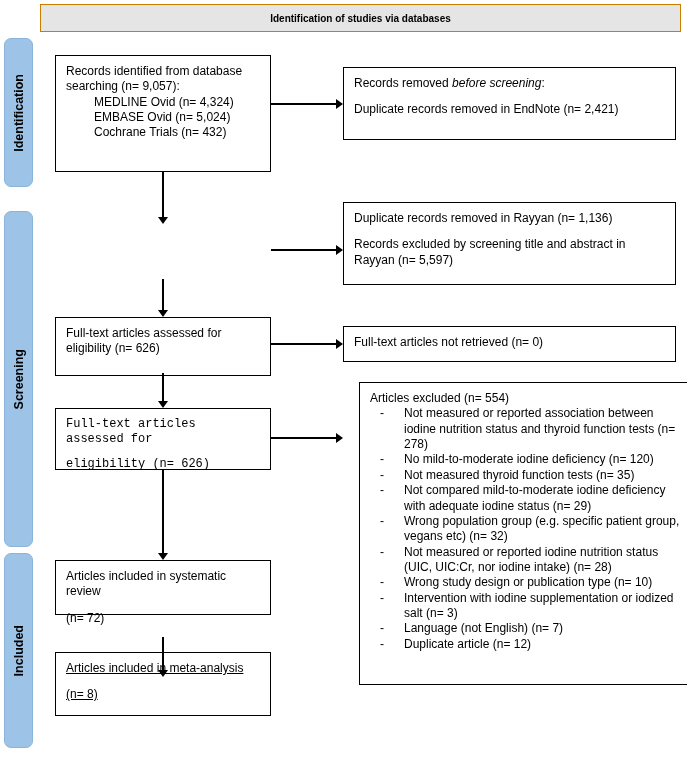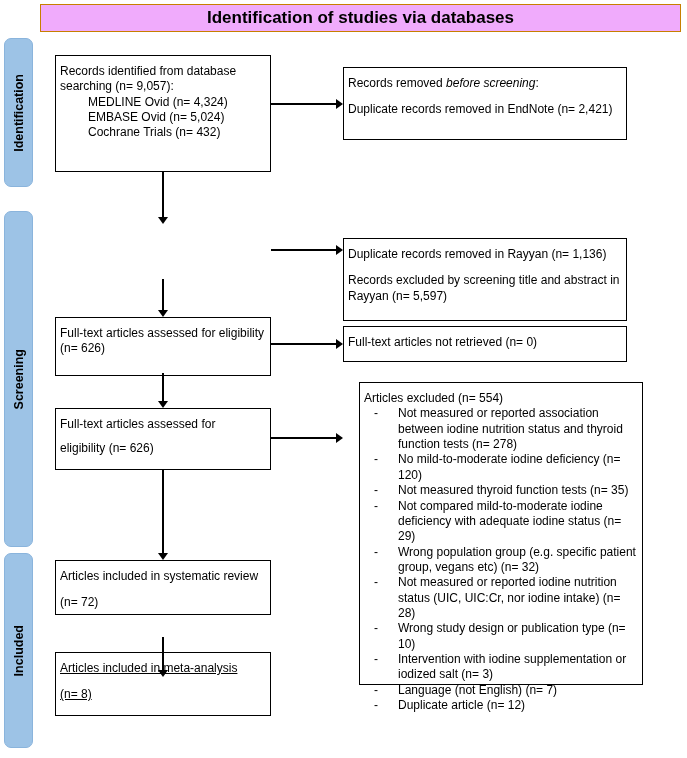--- a/index.html
+++ b/index.html
@@ -11,24 +11,24 @@
     position: relative;
     width: 687px;
     height: 758px;
     background: #fff;
     overflow: hidden;
   }
   .banner {
     position: absolute;
     left: 40px; top: 4px;
     width: 639px; height: 26px;
-    background: #f0abfc;
+    background: #e5e5e5;
     border: 1px solid #C77F00;
     display: flex; align-items: center; justify-content: center;
-    font-weight: bold; font-size: 17px;
+    font-weight: bold; font-size: 10px;
   }
   .side-label {
     position: absolute;
     left: 4px; width: 27px;
     background: #9DC3E6;
     border: 1px solid #8AB4DC;
     border-radius: 7px;
     display: flex; align-items: center; justify-content: center;
   }
   .side-label span {
@@ -39,37 +39,37 @@
     white-space: nowrap;
   }
   .side-ident   { top: 38px;  height: 147px; }
   .side-screen  { top: 211px; height: 334px; }
   .side-incl    { top: 553px; height: 193px; }
 
   .box {
     position: absolute;
     border: 1px solid #000;
     background: #fff;
-    padding: 8px 4px;
+    padding: 8px 10px;
     font-size: 12px;
     line-height: 1.28;
     box-sizing: border-box;
   }
   .lcol { left: 55px; width: 216px; }
-  .rcol { left: 343px; width: 284px; }
+  .rcol { left: 343px; width: 333px; }
 
   .box-l1 { top: 55px;  height: 117px; }
   .box-l2 { top: 224px; height: 55px;  }
   .box-l3 { top: 317px; height: 59px;  }
-  .box-l4 { top: 408px; height: 62px;  }
+  .box-l4 { top: 408px; height: 62px; font-family: Liberation Mono, monospace;  }
   .box-l5 { top: 560px; height: 55px;  }
   .box-l6 { top: 652px; height: 64px; text-decoration: underline;  }
 
   .box-r1 { top: 67px;  height: 73px;  }
-  .box-r2 { top: 202px; height: 83px; margin-top: 36px;  }
+  .box-r2 { top: 202px; height: 83px;  }
   .box-r3 { top: 326px; height: 36px;  }
   .box-r4 { top: 382px; height: 303px; margin-left: 16px; }
 
   .indent { padding-left: 28px; }
   .gap-top { margin-top: 11px; }
   .gap-top-sm { margin-top: 9px; }
 
   .excl-item {
     position: relative;
     padding-left: 34px;

